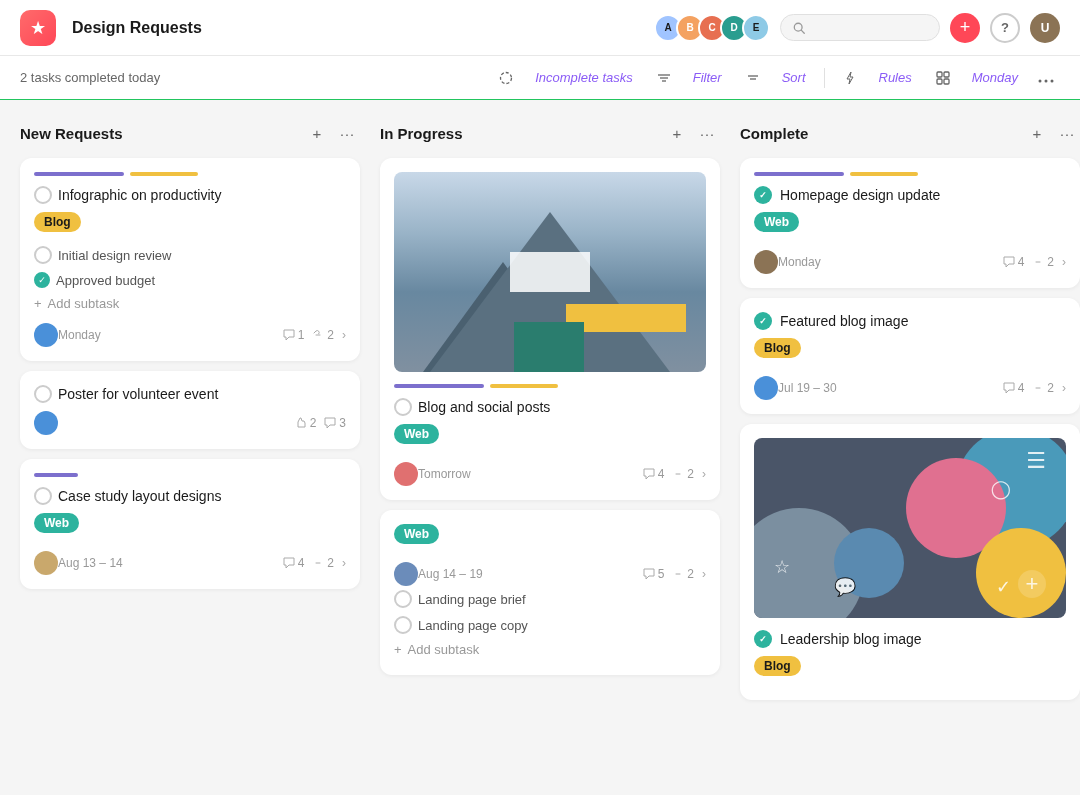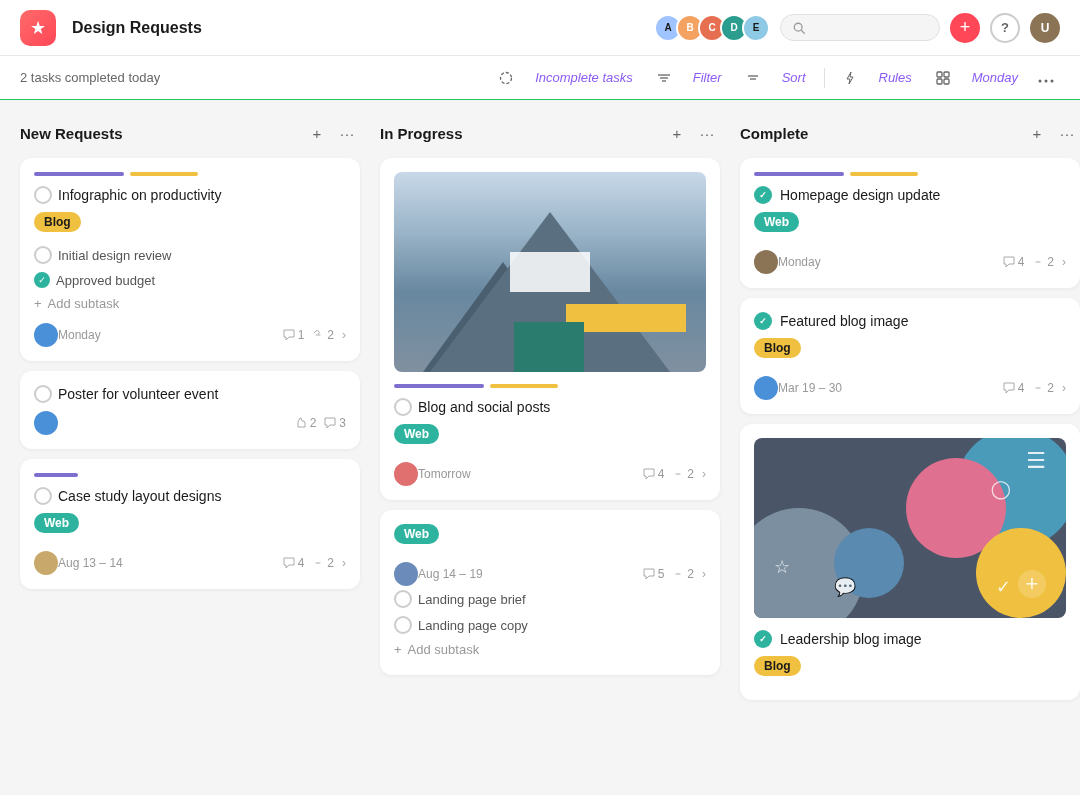--- a/index.html
+++ b/index.html
@@ -419,21 +419,21 @@
     </div>
 
     <div class="card">
       <div class="complete-card-title">
         <span class="check-filled"></span>
         <span>Featured blog image</span>
       </div>
       <span class="tag tag-blog" style="margin-top:8px;display:inline-flex">Blog</span>
       <div class="card-footer">
         <div class="card-avatar ca1"></div>
-        <span class="card-date">Mar 19 – 30</span>
+        <span class="card-date">Jul 19 – 30</span>
         <div class="card-meta">
           <span class="meta-item">
             <svg width="12" height="12" viewBox="0 0 12 12" fill="none">
                 <path d="M1 1h10v7H6l-3 3V8H1V1z" stroke="#aaa" stroke-width="1" fill="none"></path>
               </svg>
             4
           </span>
           <span class="meta-item">
             <svg width="12" height="12" viewBox="0 0 12 12" fill="none">
                 <path d="M4 6h4" stroke="#aaa" stroke-width="1" stroke-linecap="round"></path>

